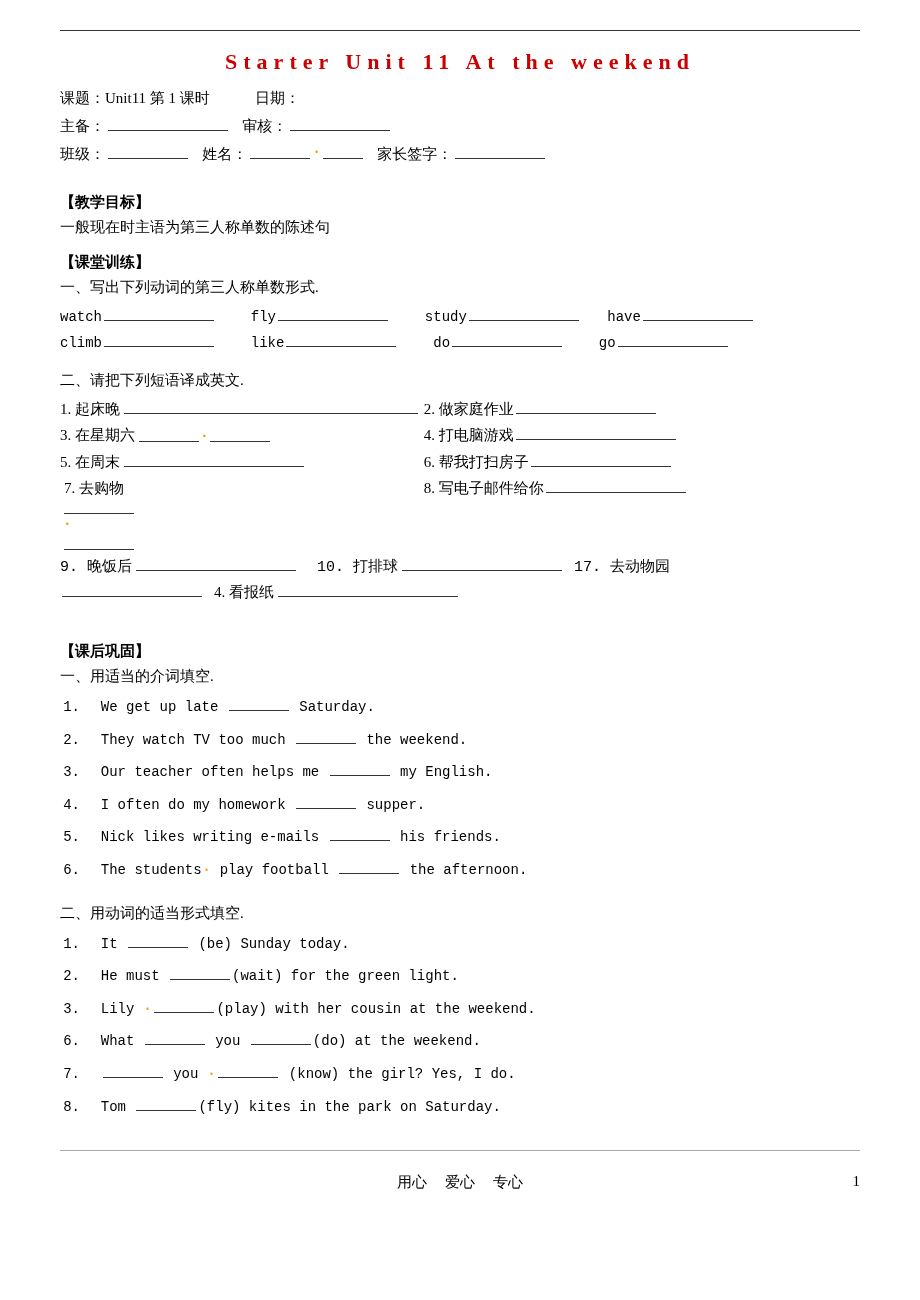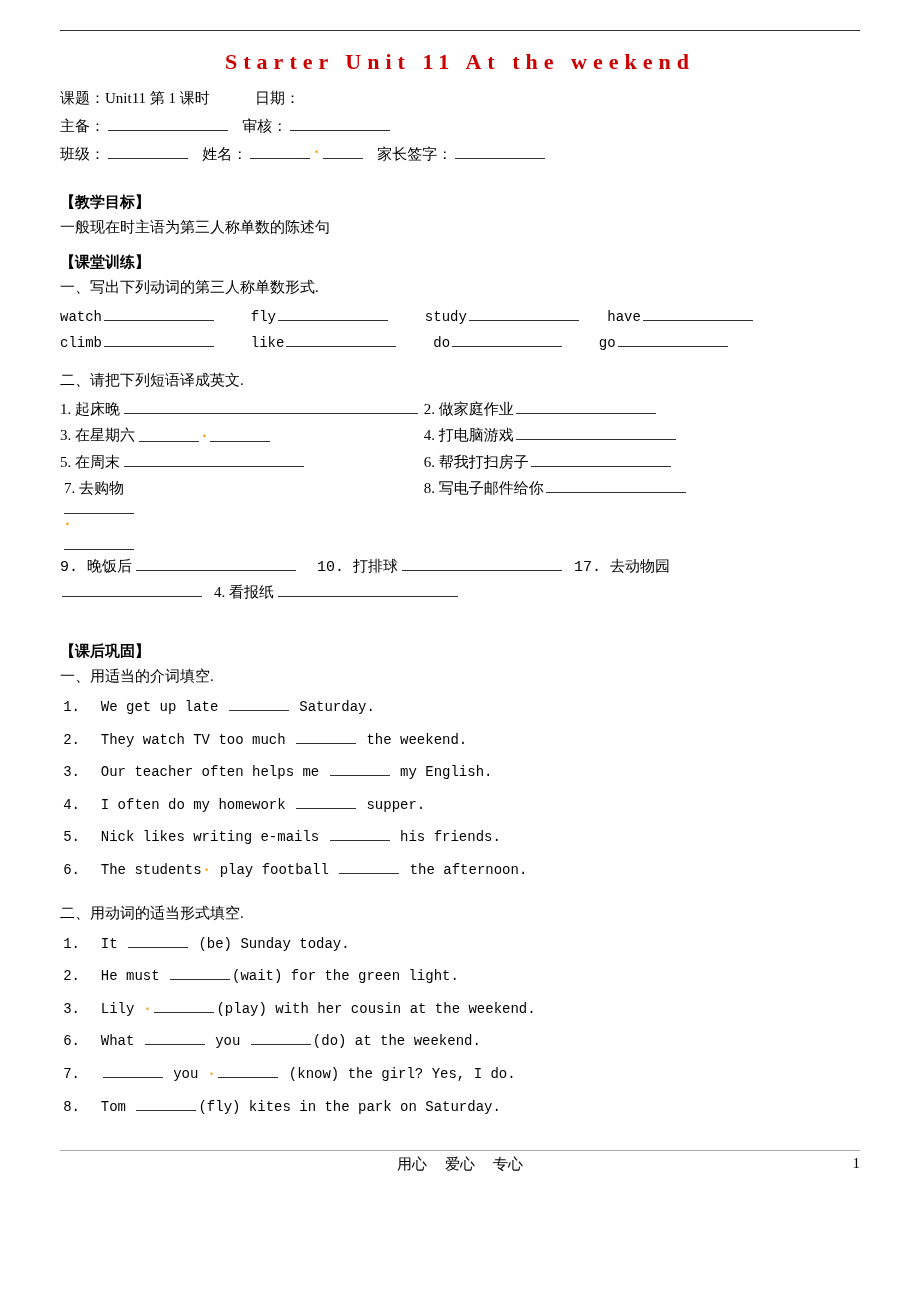--- a/index.html
+++ b/index.html
@@ -107,21 +107,21 @@
       display: inline-block;
       width: 20px;
       text-align: right;
       margin-right: 4px;
     }
 
     .footer-wrapper {
       position: relative;
       margin-top: 30px;
       border-top: 1px solid #aaa;
-      padding-top: 4px;
+      padding-top: 22px;
       display: flex;
       justify-content: center;
       font-size: 15px;
     }
 
     .footer-center {
       display: flex;
       gap: 18px;
     }
 

